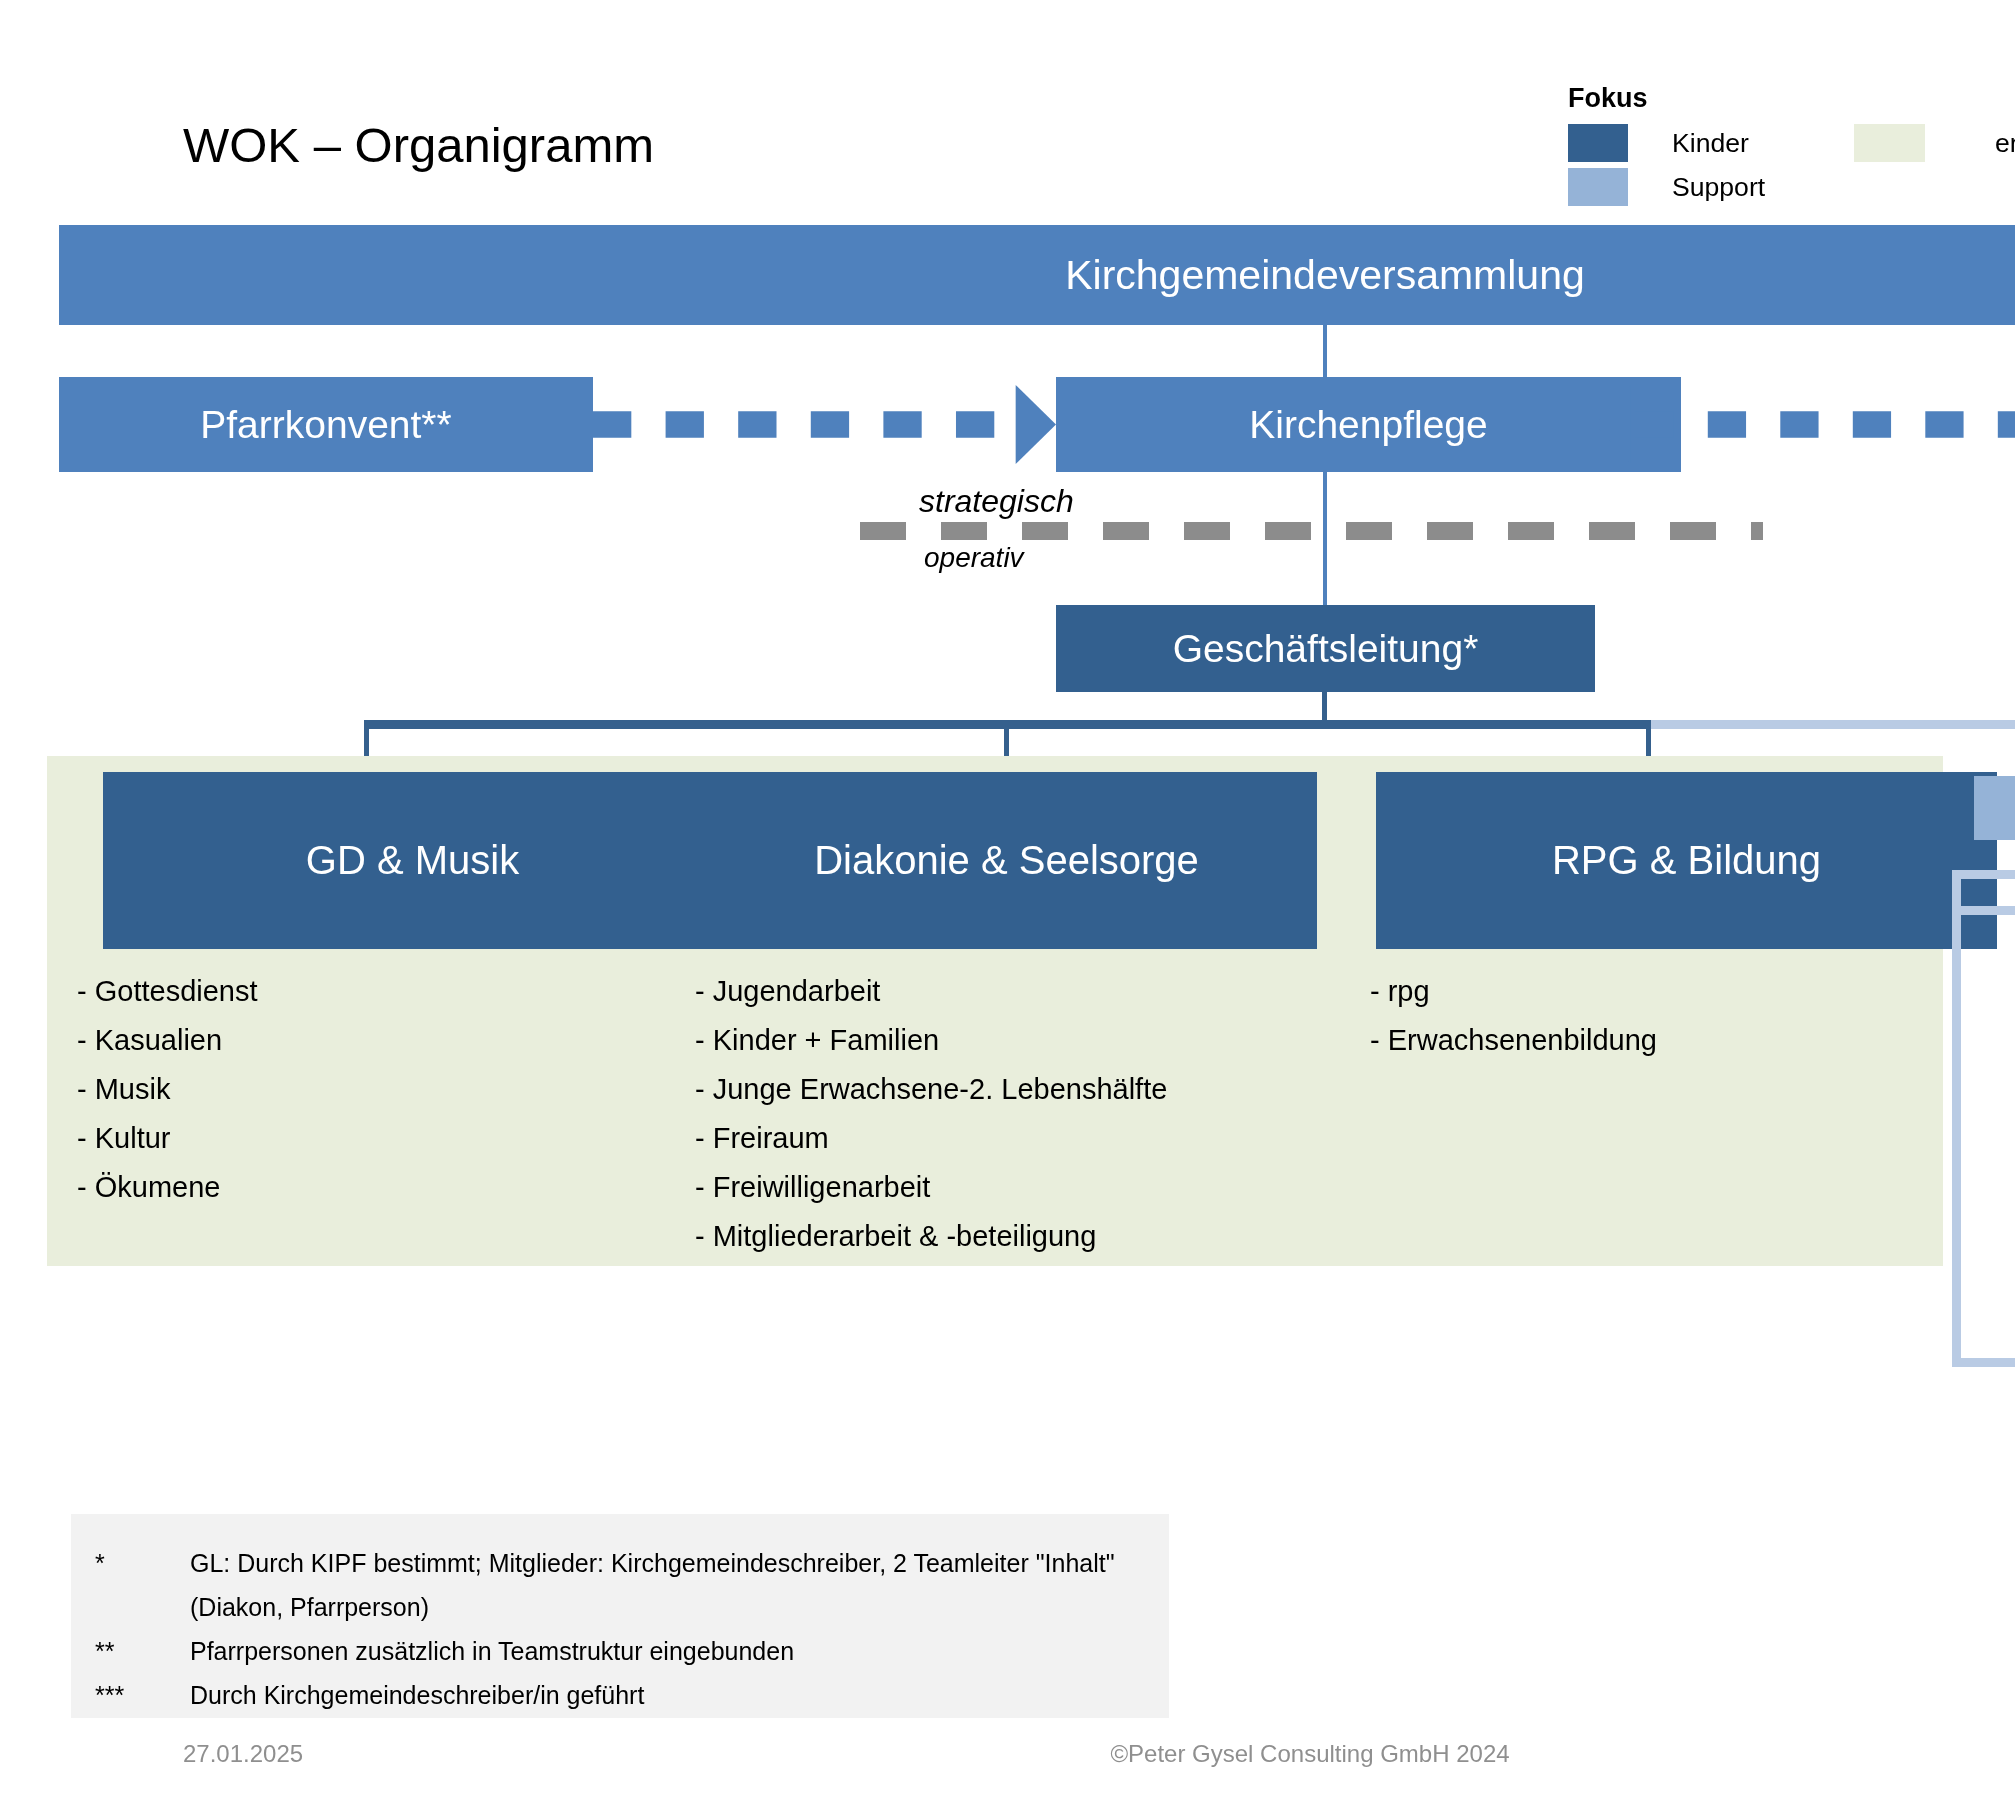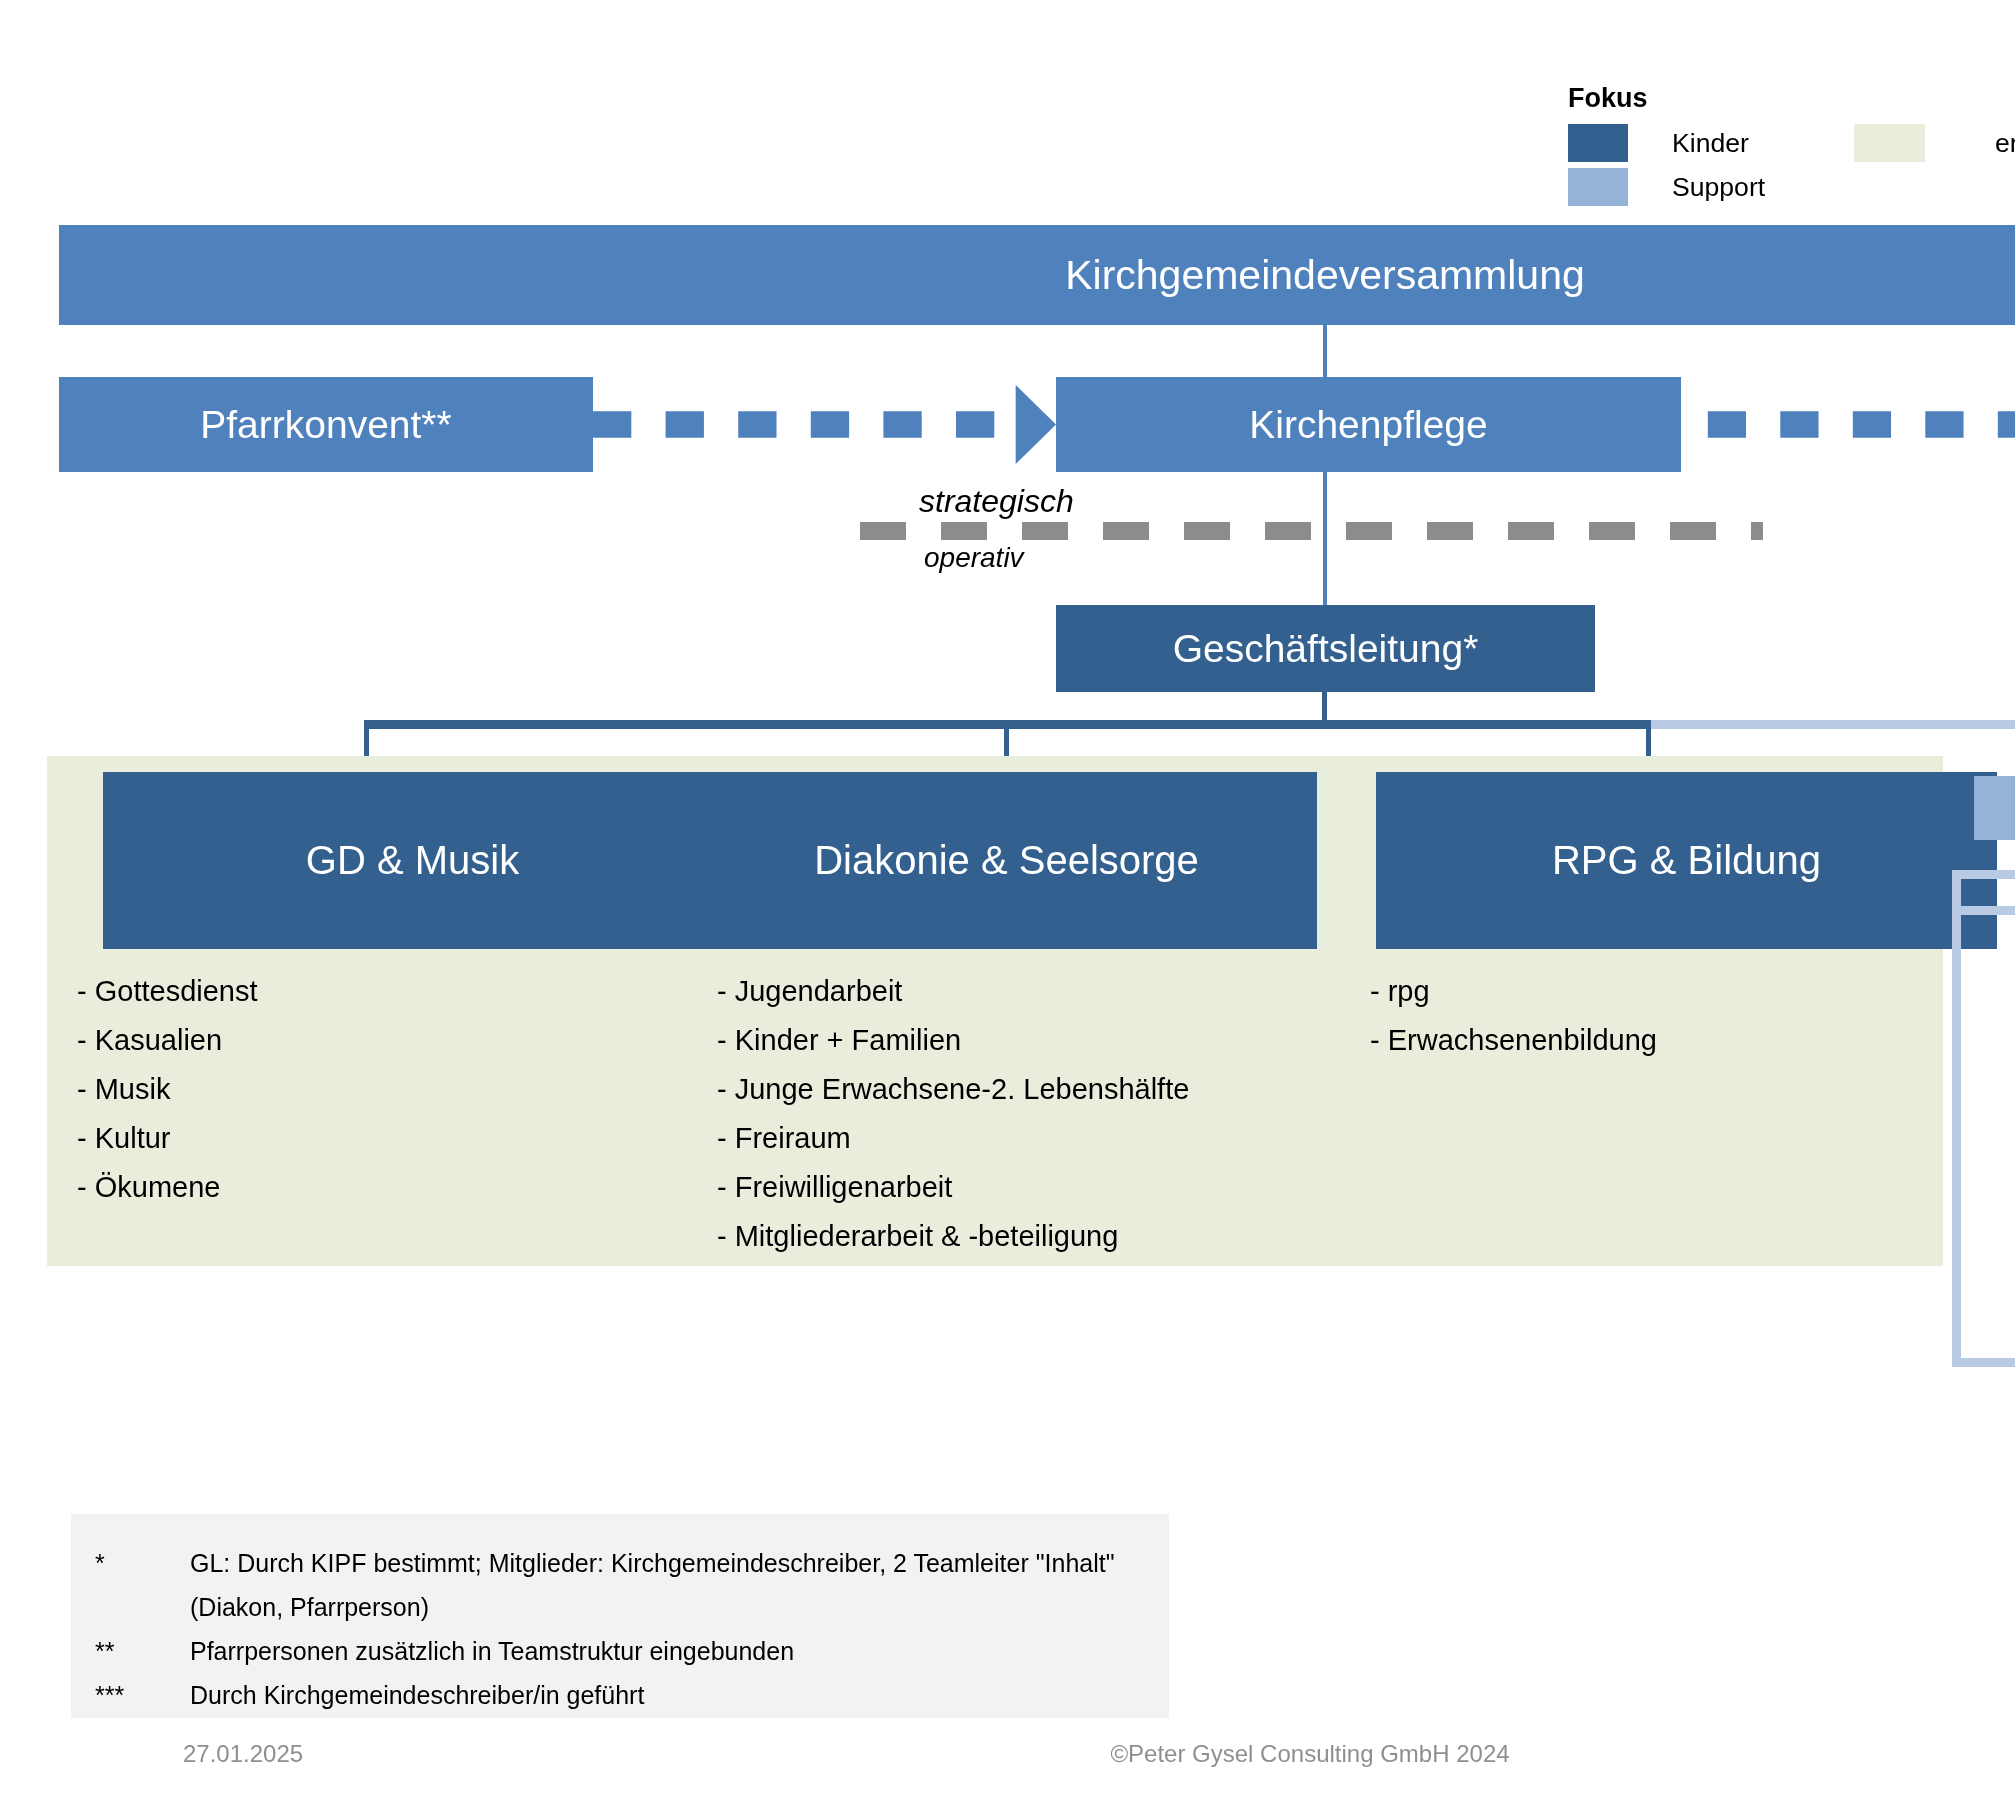--- a/index.html
+++ b/index.html
@@ -51,36 +51,37 @@
   .pbranch-liegen{left:1952px;top:1358px;width:69px;height:8.9px;}
   
   .strategisch{left:919px;top:483px;font-size:32px;font-style:italic;}
   .operativ{left:924px;top:542px;font-size:28px;font-style:italic;}
   .grayline{left:860px;top:522px;width:903px;height:18px;
     background:repeating-linear-gradient(to right,#8C8C8C 0 46px,transparent 46px 81px);}
   
   .green{left:47px;top:756px;width:1896px;height:510px;background:#E9EEDC;}
   .list{font-size:29px;line-height:49px;color:#000;white-space:nowrap;}
   .list-gd{left:77px;top:967px;}
-  .list-diakonie{left:717px;top:967px;}
+  .list-diakonie{left:695px;top:967px;}
   .list-rpg{left:1370px;top:967px;}
   
   .footnotes{left:71px;top:1514px;width:1098px;height:204px;background:#F2F2F2;box-sizing:border-box;
     padding:27px 0 0 24px;font-size:25px;line-height:44px;}
   .fn-row{display:grid;grid-template-columns:95px 935px;align-items:start;}
   .footer-text{font-size:24px;color:#8F8F8F;}
   .f-date{left:183px;top:1740px;}
   .f-copy{left:0;top:1740px;width:2620px;text-align:center;}
   svg.arrow{position:absolute;}
 </style>
 </head>
 <body>
 
 <div class="slide">
 
+  <div class="abs page-title">WOK – Organigramm</div>
 
   <div class="abs legend-title">Fokus</div>
   <div class="abs swatch sw-inhalt"></div>
   <div class="abs swatch sw-support"></div>
   <div class="abs swatch sw-koord"></div>
   <div class="abs legend-label lb-inhalt">Kinder</div>
   <div class="abs legend-label lb-support">Support</div>
   <div class="abs legend-label lb-koord">enge Koordination/Zusammenarbeit</div>
 
   <div class="abs bluebox assembly">Kirchgemeindeversammlung</div>

